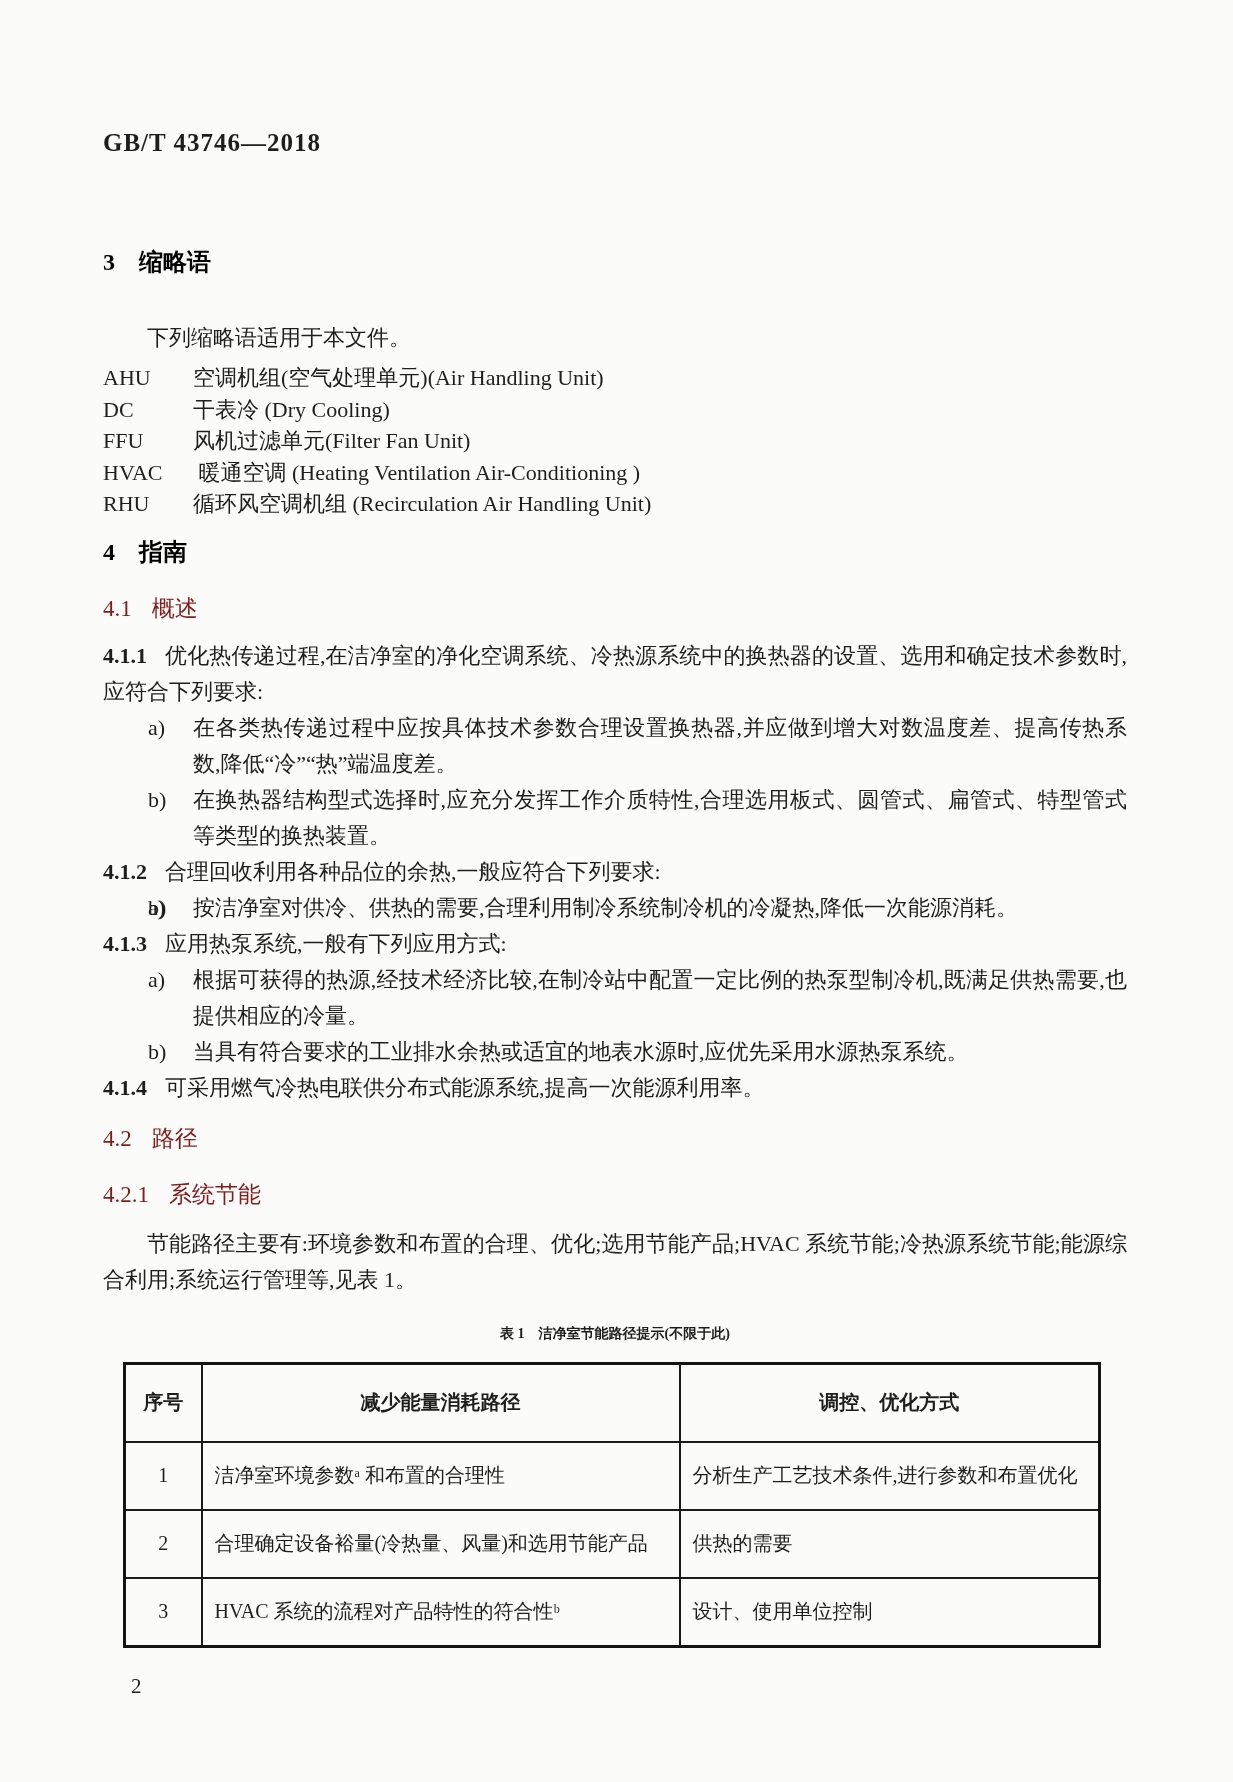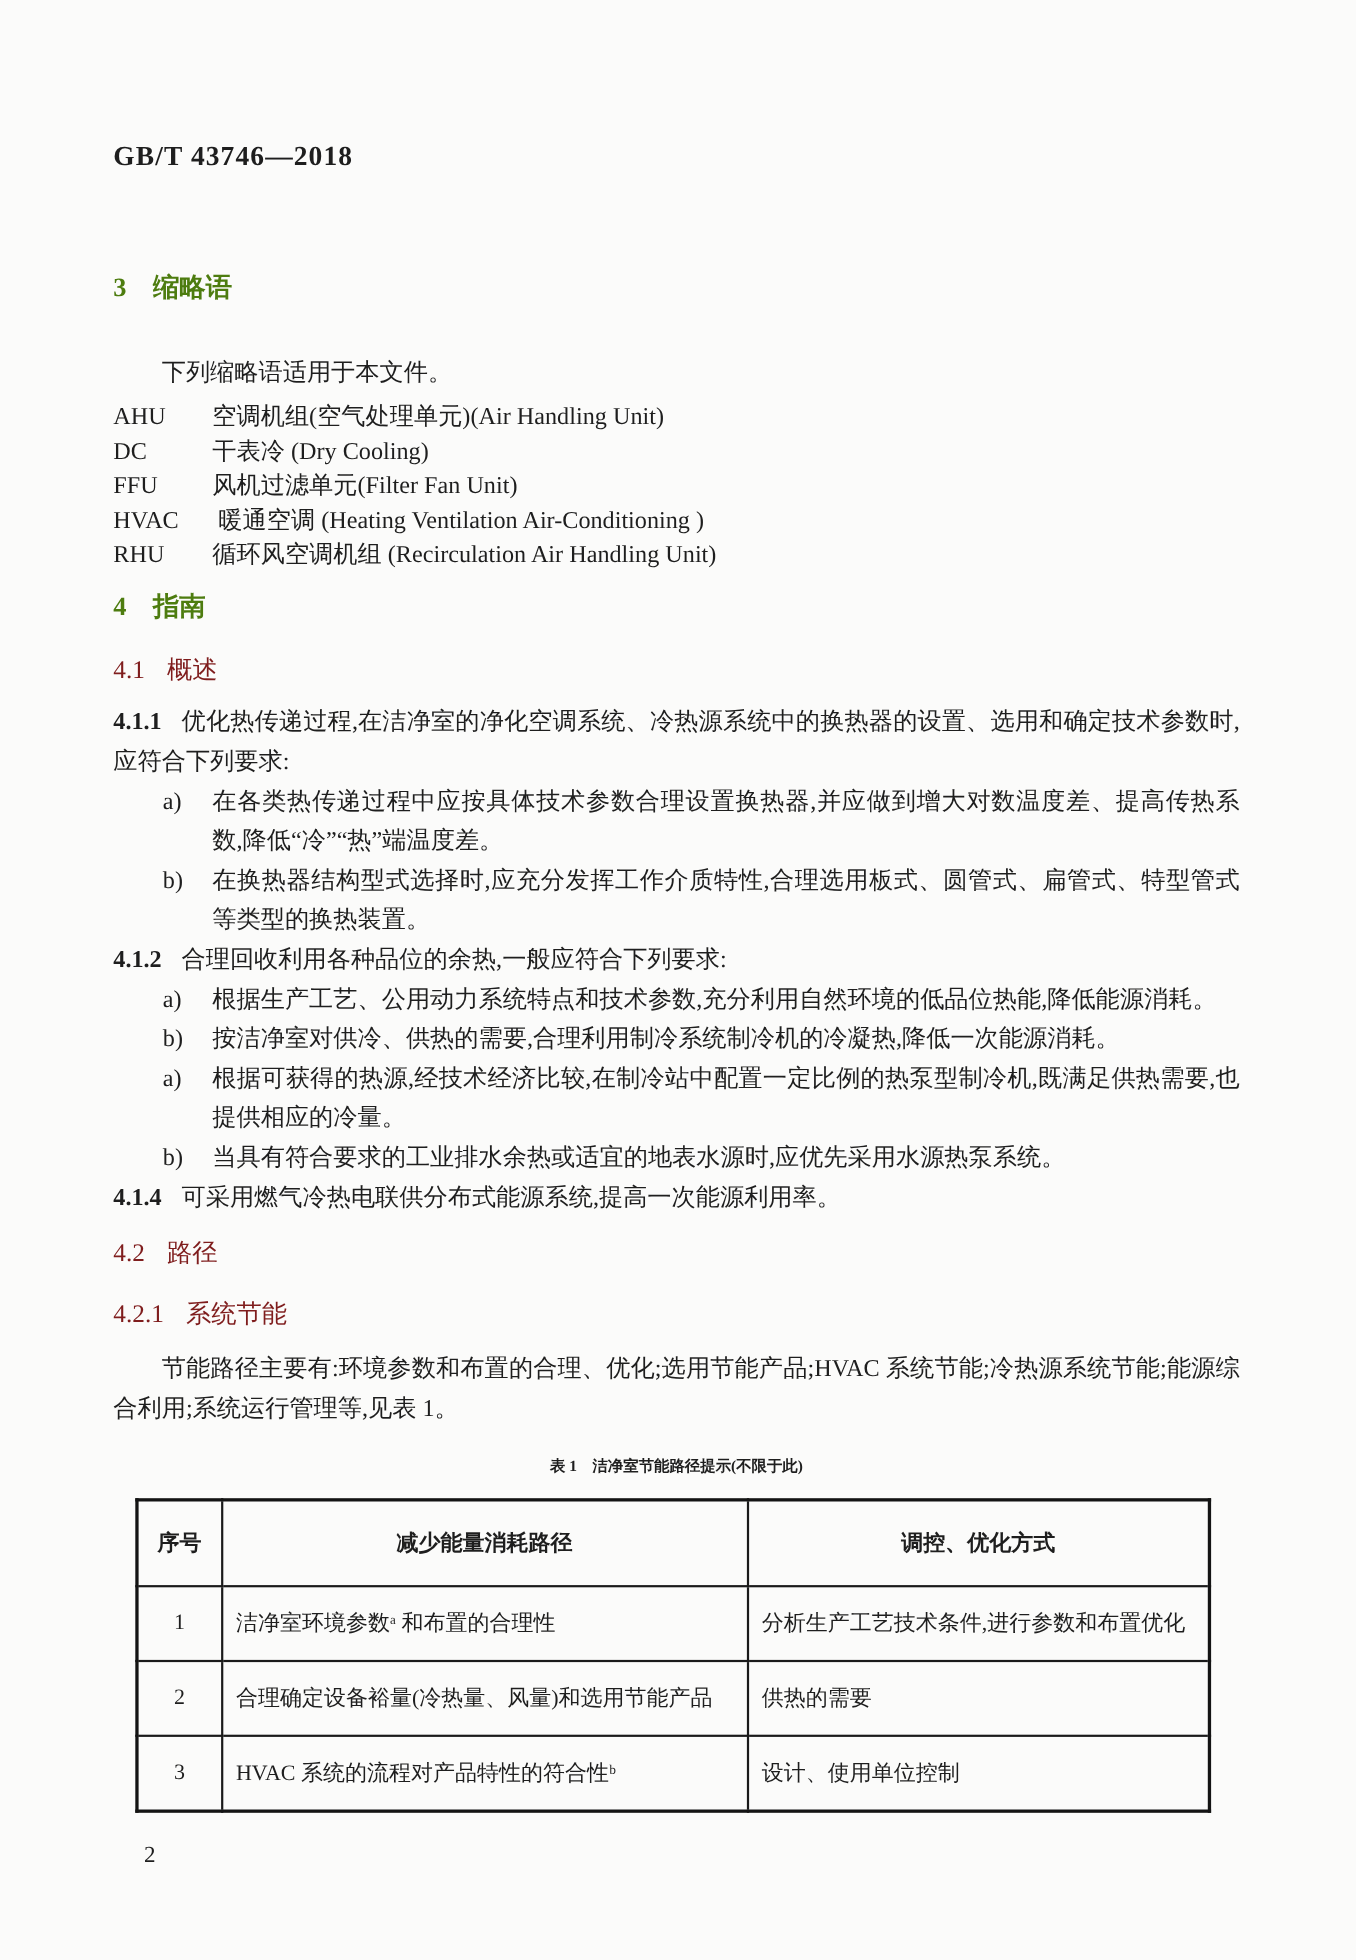--- a/index.html
+++ b/index.html
@@ -17,21 +17,21 @@
     position: relative;
   }
   .doc-code {
     margin-top: 128px;
     font-size: 25px; line-height: 30px;
     font-weight: bold;
     letter-spacing: 1px;
   }
   .h-sec {
     font-size: 24px; line-height: 32px;
-    font-weight: bold; color: #4d7c0f;
+    font-weight: bold; color: #000000;
   }
   .h-sec .h-num { margin-right: 24px; }
   #sec3-heading { margin-top: 88px; }
   #sec4-heading { margin-top: 16px; }
   .h-sub {
     font-size: 23px; line-height: 30px;
     font-weight: normal; color: #7f1d1d;
   }
   .h-sub .h-num { margin-right: 20px; }
   #s41-heading { margin-top: 26px; }
@@ -142,26 +142,29 @@
     <span class="item-label">a)</span><span>在各类热传递过程中应按具体技术参数合理设置换热器,并应做到增大对数温度差、提高传热系数,降低“冷”“热”端温度差。</span>
   </div>
   <div class="body-text item">
     <span class="item-label">b)</span><span>在换热器结构型式选择时,应充分发挥工作介质特性,合理选用板式、圆管式、扁管式、特型管式等类型的换热装置。</span>
   </div>
 
   <p class="body-text clause">
     <span class="cnum">4.1.2</span><span>合理回收利用各种品位的余热,一般应符合下列要求:</span>
   </p>
   <div class="body-text item">
-    <span class="item-label">a)</span><span>根据生产工艺、公用动力系统特点和技术参数,充分利用自然环境的低品位热能,降低能源消耗。</span>
+    <span class="item-label">a)</span>
   </div>
   <div class="body-text item">
     <span class="item-label">b)</span><span>按洁净室对供冷、供热的需要,合理利用制冷系统制冷机的冷凝热,降低一次能源消耗。</span>
   </div>
 
+  <p class="body-text clause">
+    <span class="cnum">4.1.3</span><span>应用热泵系统,一般有下列应用方式:</span>
+  </p>
   <div class="body-text item">
     <span class="item-label">a)</span><span>根据可获得的热源,经技术经济比较,在制冷站中配置一定比例的热泵型制冷机,既满足供热需要,也提供相应的冷量。</span>
   </div>
   <div class="body-text item">
     <span class="item-label">b)</span><span>当具有符合要求的工业排水余热或适宜的地表水源时,应优先采用水源热泵系统。</span>
   </div>
 
   <p class="body-text clause">
     <span class="cnum">4.1.4</span><span>可采用燃气冷热电联供分布式能源系统,提高一次能源利用率。</span>
   </p>

